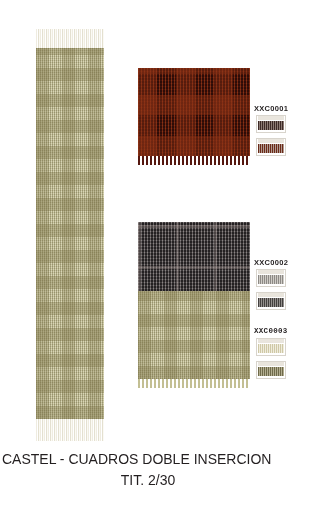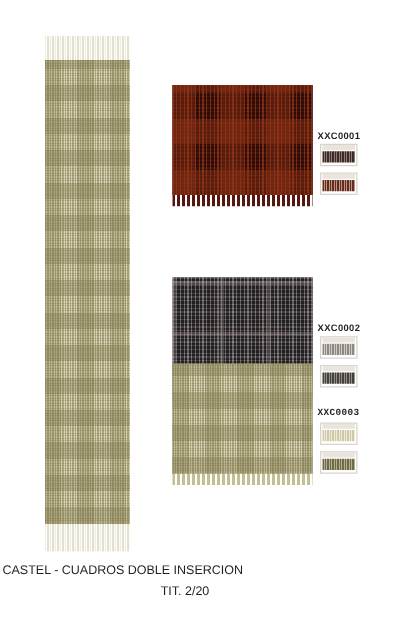--- a/index.html
+++ b/index.html
@@ -142,21 +142,21 @@
 
   
   #footer{
     position:absolute;
     left:0; top:452px;
     width:296px;
     text-align:center;
     line-height:1.0;
   }
   #footer .line{
-    font-size:10px;
+    font-size:14px;
     margin-bottom:7px;
     white-space:nowrap;
     color:#231f20;
   }
   #line-title{
     font-size:8.6px;
     text-align:left;
     padding-left:2px;
   }
 </style>
@@ -212,15 +212,15 @@
     </div>
     <div class="yarn-chip">
       <div class="cap"></div>
       <div class="wrap" style="background:repeating-linear-gradient(90deg,#6f6a4a 0 1px,#b3ae90 1px 2px);"></div>
     </div>
   </div>
 </div>
 
 <div id="footer">
   <div class="line" id="line-title">CASTEL - CUADROS DOBLE INSERCION</div>
-  <div class="line">TIT. 2/20</div>
+  <div class="line">TIT. 2/30</div>
 
 </div>
 
 </body></html>

